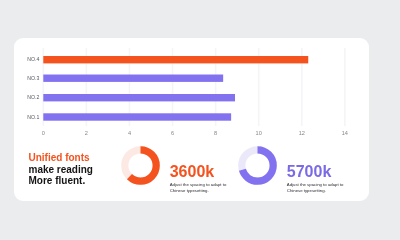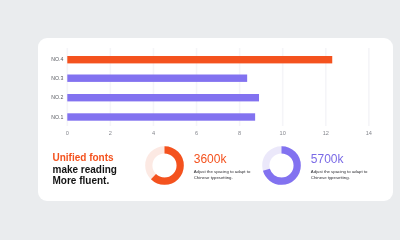--- a/index.html
+++ b/index.html
@@ -1,31 +1,31 @@
 <!DOCTYPE html>
 <html><head>
 <meta charset="utf-8">
 <style>
   html,body{margin:0;padding:0;}
   body{width:400px;height:225px;background:#eaecee;overflow:hidden;
        font-family:"Liberation Sans",sans-serif;-webkit-font-smoothing:antialiased;}
-  #card{position:absolute;left:38px;top:37.6px;width:355.4px;height:163.7px;background:#fff;
+  #card{position:absolute;left:14px;top:37.6px;width:355.4px;height:163.7px;background:#fff;
         border-radius:9px;}
   #cardinner{position:absolute;left:-0.4px;top:-1.6px;width:356px;height:164px;}
   svg{display:block;}
   #chart{filter:blur(0px);}
   #headline{position:absolute;left:14.9px;top:116px;}
   .hl1{filter:blur(0px);font-size:10px;font-weight:bold;color:#f4521e;line-height:11.7px;}
   .hl2{filter:blur(0px);font-size:10px;font-weight:bold;color:#141414;line-height:11.7px;}
   .stat{position:absolute;}
   #stat0{left:107.5px;top:110px;}
   #stat1{left:224.6px;top:110px;}
   .donut{position:absolute;left:0;top:0;}
   .statTxt{position:absolute;left:48.6px;top:7px;}
-  .statVal{filter:blur(0px);font-size:12px;font-weight:normal;line-height:12px;white-space:nowrap;}
+  .statVal{filter:blur(0px);font-size:16px;font-weight:bold;line-height:12px;white-space:nowrap;margin-top:13px;}
   #stat0 .statVal{color:#f4521e;}
   #stat1 .statVal{color:#7a6ae6;}
   .statDesc{filter:blur(0px);font-size:4.3px;color:#2b2b30;line-height:6.1px;margin-top:3.6px;white-space:nowrap;}
   .hl1,.hl2{white-space:nowrap;}
 </style>
 </head>
 <body>
 
 <div id="card">
   <div id="cardinner">

